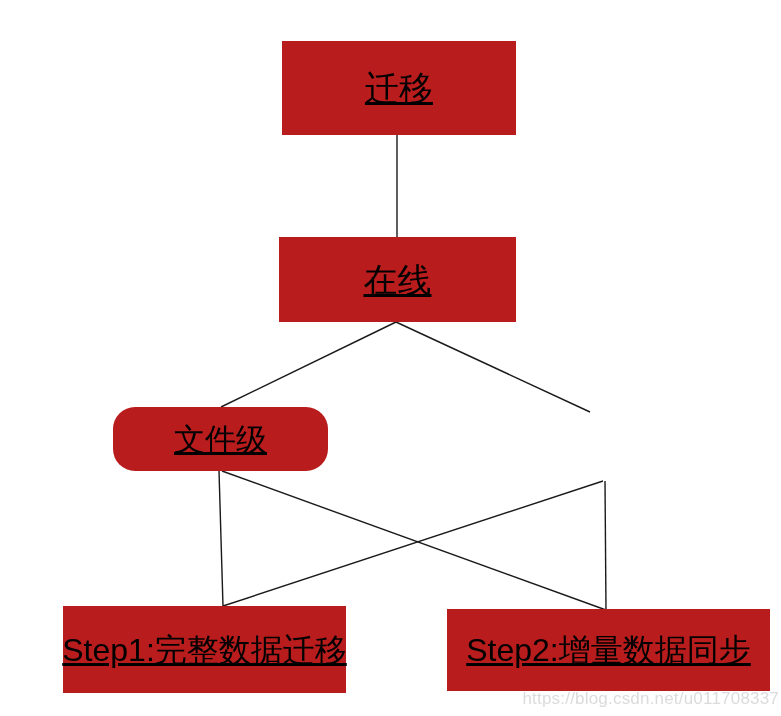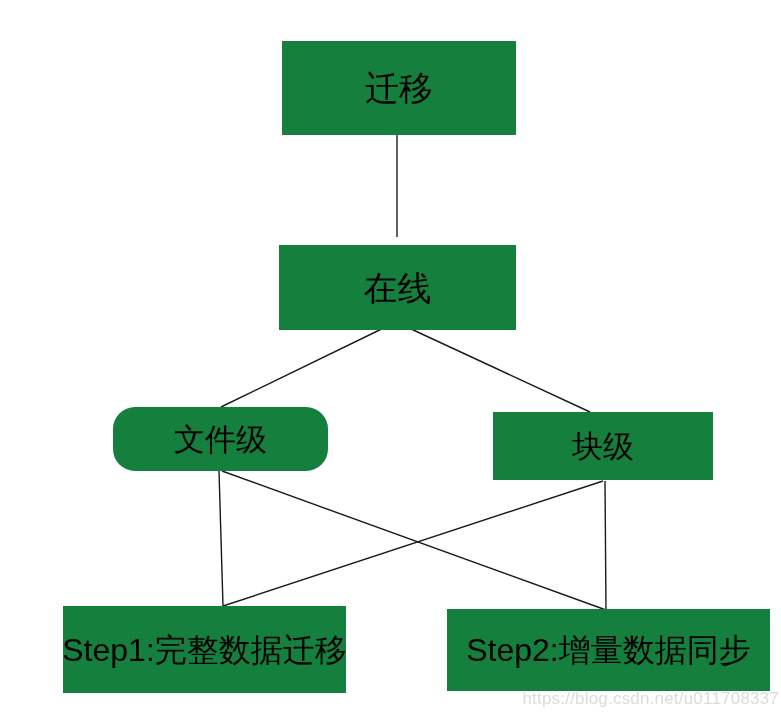--- a/index.html
+++ b/index.html
@@ -21,31 +21,32 @@
     top: 0;
     width: 781px;
     height: 716px;
   }
   #edges-svg line {
     stroke: #1a1a1a;
     stroke-width: 1.4;
   }
   .node {
     position: absolute;
-    background: #15803d;
+    background: #b91c1c;
     color: #000000;
     display: flex;
     align-items: center;
     justify-content: center;
     text-align: center;
     white-space: nowrap;
     line-height: 1;
+    text-decoration: underline;
   }
   .node-migration   { left: 282px; top: 41px;  width: 234px; height: 94px; font-size: 34px; }
-  .node-online      { left: 279px; top: 237px; width: 237px; height: 85px; font-size: 34px; margin-top: 8px; }
+  .node-online      { left: 279px; top: 237px; width: 237px; height: 85px; font-size: 34px; }
   .node-file-level  { left: 113px; top: 407px; width: 215px; height: 64px; font-size: 31px; border-radius: 22px; }
   .node-block-level { left: 493px; top: 412px; width: 220px; height: 68px; font-size: 31px; }
   .node-step1       { left: 63px;  top: 606px; width: 283px; height: 87px; font-size: 32px; }
   .node-step2       { left: 447px; top: 609px; width: 323px; height: 82px; font-size: 32px; }
   .watermark {
     position: absolute;
     right: 2px;
     top: 689px;
     font-size: 17px;
     color: rgba(190, 190, 190, 0.55);
@@ -67,21 +68,20 @@
     <line x1="603" y1="481" x2="223" y2="606"></line>
     <line x1="605" y1="481" x2="606" y2="610"></line>
   </svg>
 
   <div class="node node-migration">迁移</div>
 
   <div class="node node-online">在线</div>
 
   <div class="node node-file-level">文件级</div>
 
-  <div class="node node-block-level">块级</div>
 
   <div class="node node-step1">Step1:完整数据迁移</div>
 
   <div class="node node-step2">Step2:增量数据同步</div>
 
   <div class="watermark">https://blog.csdn.net/u011708337</div>
 
 </div>
 
 </body></html>

